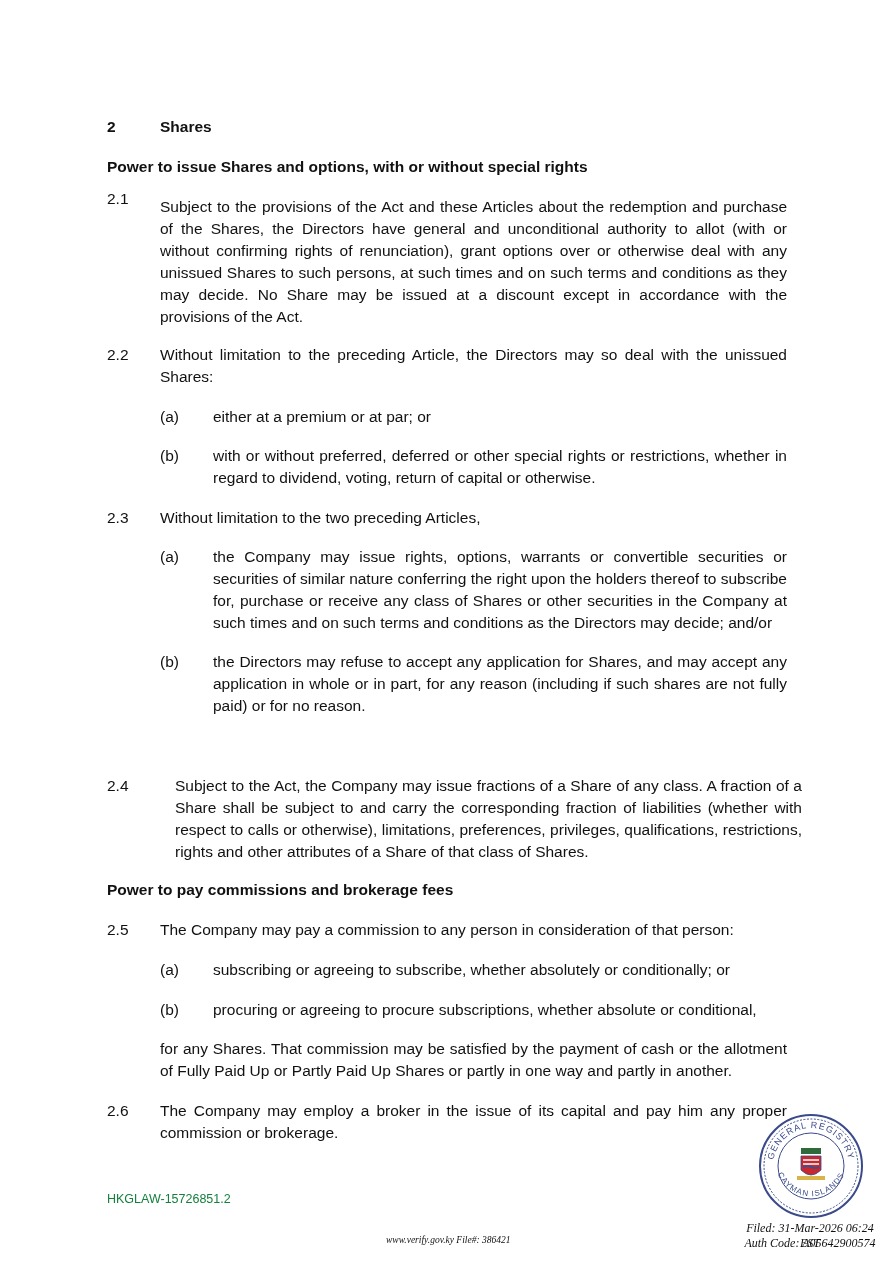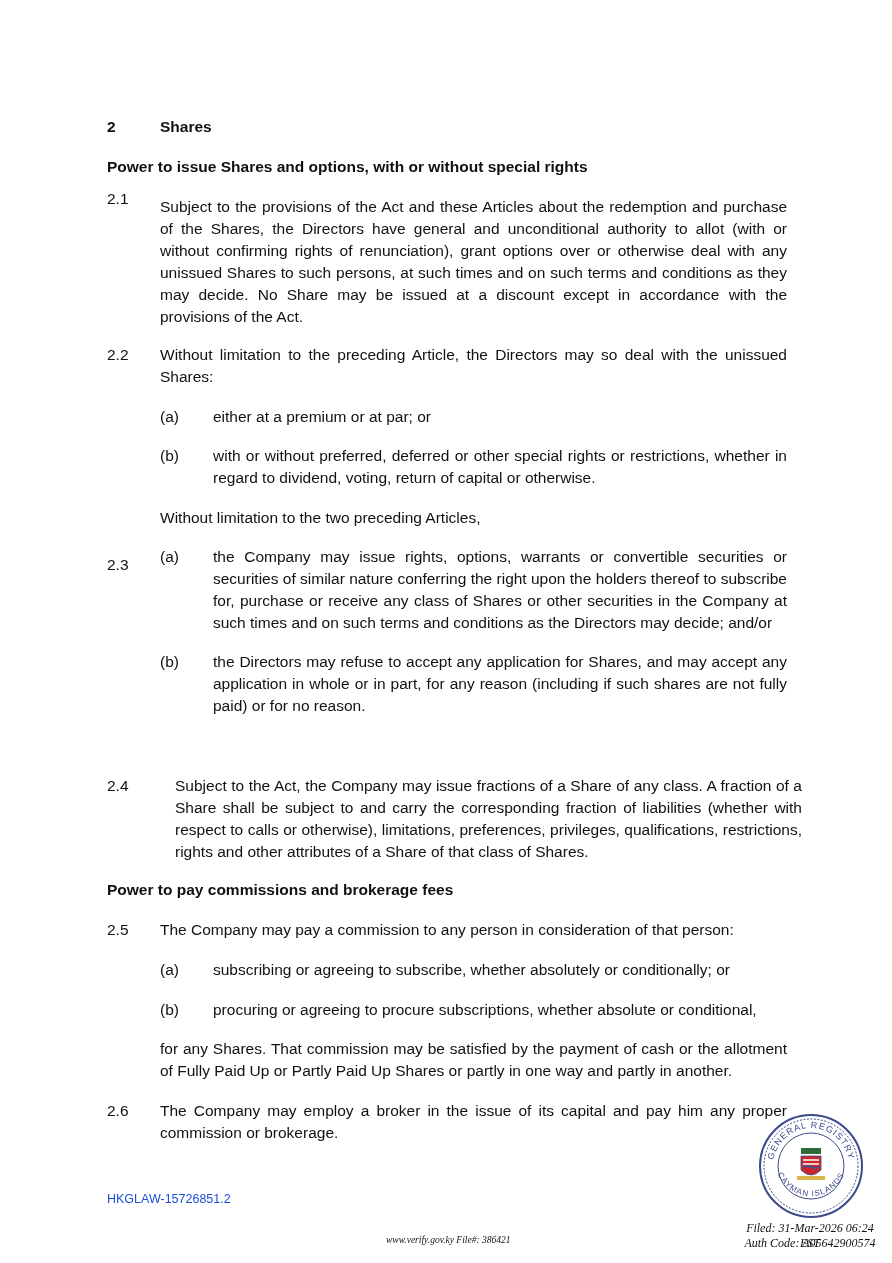--- a/index.html
+++ b/index.html
@@ -6,21 +6,21 @@
   body { width: 892px; height: 1263px; position: relative; overflow: hidden;
          font-family: "Liberation Sans", sans-serif; color: #111; }
   .page { position: absolute; left: 0; top: 0; width: 892px; height: 1263px; }
   .t { position: absolute; font-size: 15.5px; line-height: 22px; }
   .b { font-weight: bold; }
   .num { position: absolute; left: 107px; width: 50px; }
   .sub { position: absolute; left: 160px; width: 40px; }
   .body { position: absolute; left: 160px; width: 627px; text-align: justify; }
   .body2 { position: absolute; left: 213px; width: 574px; text-align: justify; }
   .left { text-align: left; }
-  .footer-ref { position: absolute; left: 107px; top: 1192px; font-size: 12.5px; color: #1d4ed8; }
+  .footer-ref { position: absolute; left: 107px; top: 1192px; font-size: 12.5px; color: #15803d; }
   .verify { position: absolute; left: 386px; top: 1235px; font-family: "Liberation Serif", serif; font-style: italic; font-size: 9.5px; }
   .filed { position: absolute; left: 740px; width: 140px; text-align: center; font-family: "Liberation Serif", serif; font-style: italic; font-size: 12px; }
   .seal { position: absolute; left: 757px; top: 1112px; width: 108px; height: 108px; }
 </style>
 </head>
 <body>
 
 <div class="page">
 
   <div class="t b" style="left:107px; top:116px;">2</div>
@@ -31,21 +31,21 @@
   <div class="t num" style="top:188px;">2.1</div>
   <div class="t body" style="top:196px;">Subject to the provisions of the Act and these Articles about the redemption and purchase of the Shares, the Directors have general and unconditional authority to allot (with or without confirming rights of renunciation), grant options over or otherwise deal with any unissued Shares to such persons, at such times and on such terms and conditions as they may decide. No Share may be issued at a discount except in accordance with the provisions of the Act.</div>
 
   <div class="t num" style="top:344px;">2.2</div>
   <div class="t body" style="top:344px;">Without limitation to the preceding Article, the Directors may so deal with the unissued Shares:</div>
   <div class="t sub" style="top:406px;">(a)</div>
   <div class="t body2 left" style="top:406px;">either at a premium or at par; or</div>
   <div class="t sub" style="top:445px;">(b)</div>
   <div class="t body2" style="top:445px;">with or without preferred, deferred or other special rights or restrictions, whether in regard to dividend, voting, return of capital or otherwise.</div>
 
-  <div class="t num" style="top:507px;margin-top:47px;">2.3</div>
+  <div class="t num" style="top:507px;">2.3</div>
   <div class="t body left" style="top:507px;">Without limitation to the two preceding Articles,</div>
   <div class="t sub" style="top:546px;">(a)</div>
   <div class="t body2" style="top:546px;">the Company may issue rights, options, warrants or convertible securities or securities of similar nature conferring the right upon the holders thereof to subscribe for, purchase or receive any class of Shares or other securities in the Company at such times and on such terms and conditions as the Directors may decide; and/or</div>
   <div class="t sub" style="top:651px;">(b)</div>
   <div class="t body2" style="top:651px;">the Directors may refuse to accept any application for Shares, and may accept any application in whole or in part, for any reason (including if such shares are not fully paid) or for no reason.</div>
 
 
   <div class="t num" style="top:775px;">2.4</div>
   <div class="t body" style="top:775px;margin-left:15px;">Subject to the Act, the Company may issue fractions of a Share of any class. A fraction of a Share shall be subject to and carry the corresponding fraction of liabilities (whether with respect to calls or otherwise), limitations, preferences, privileges, qualifications, restrictions, rights and other attributes of a Share of that class of Shares.</div>
 

